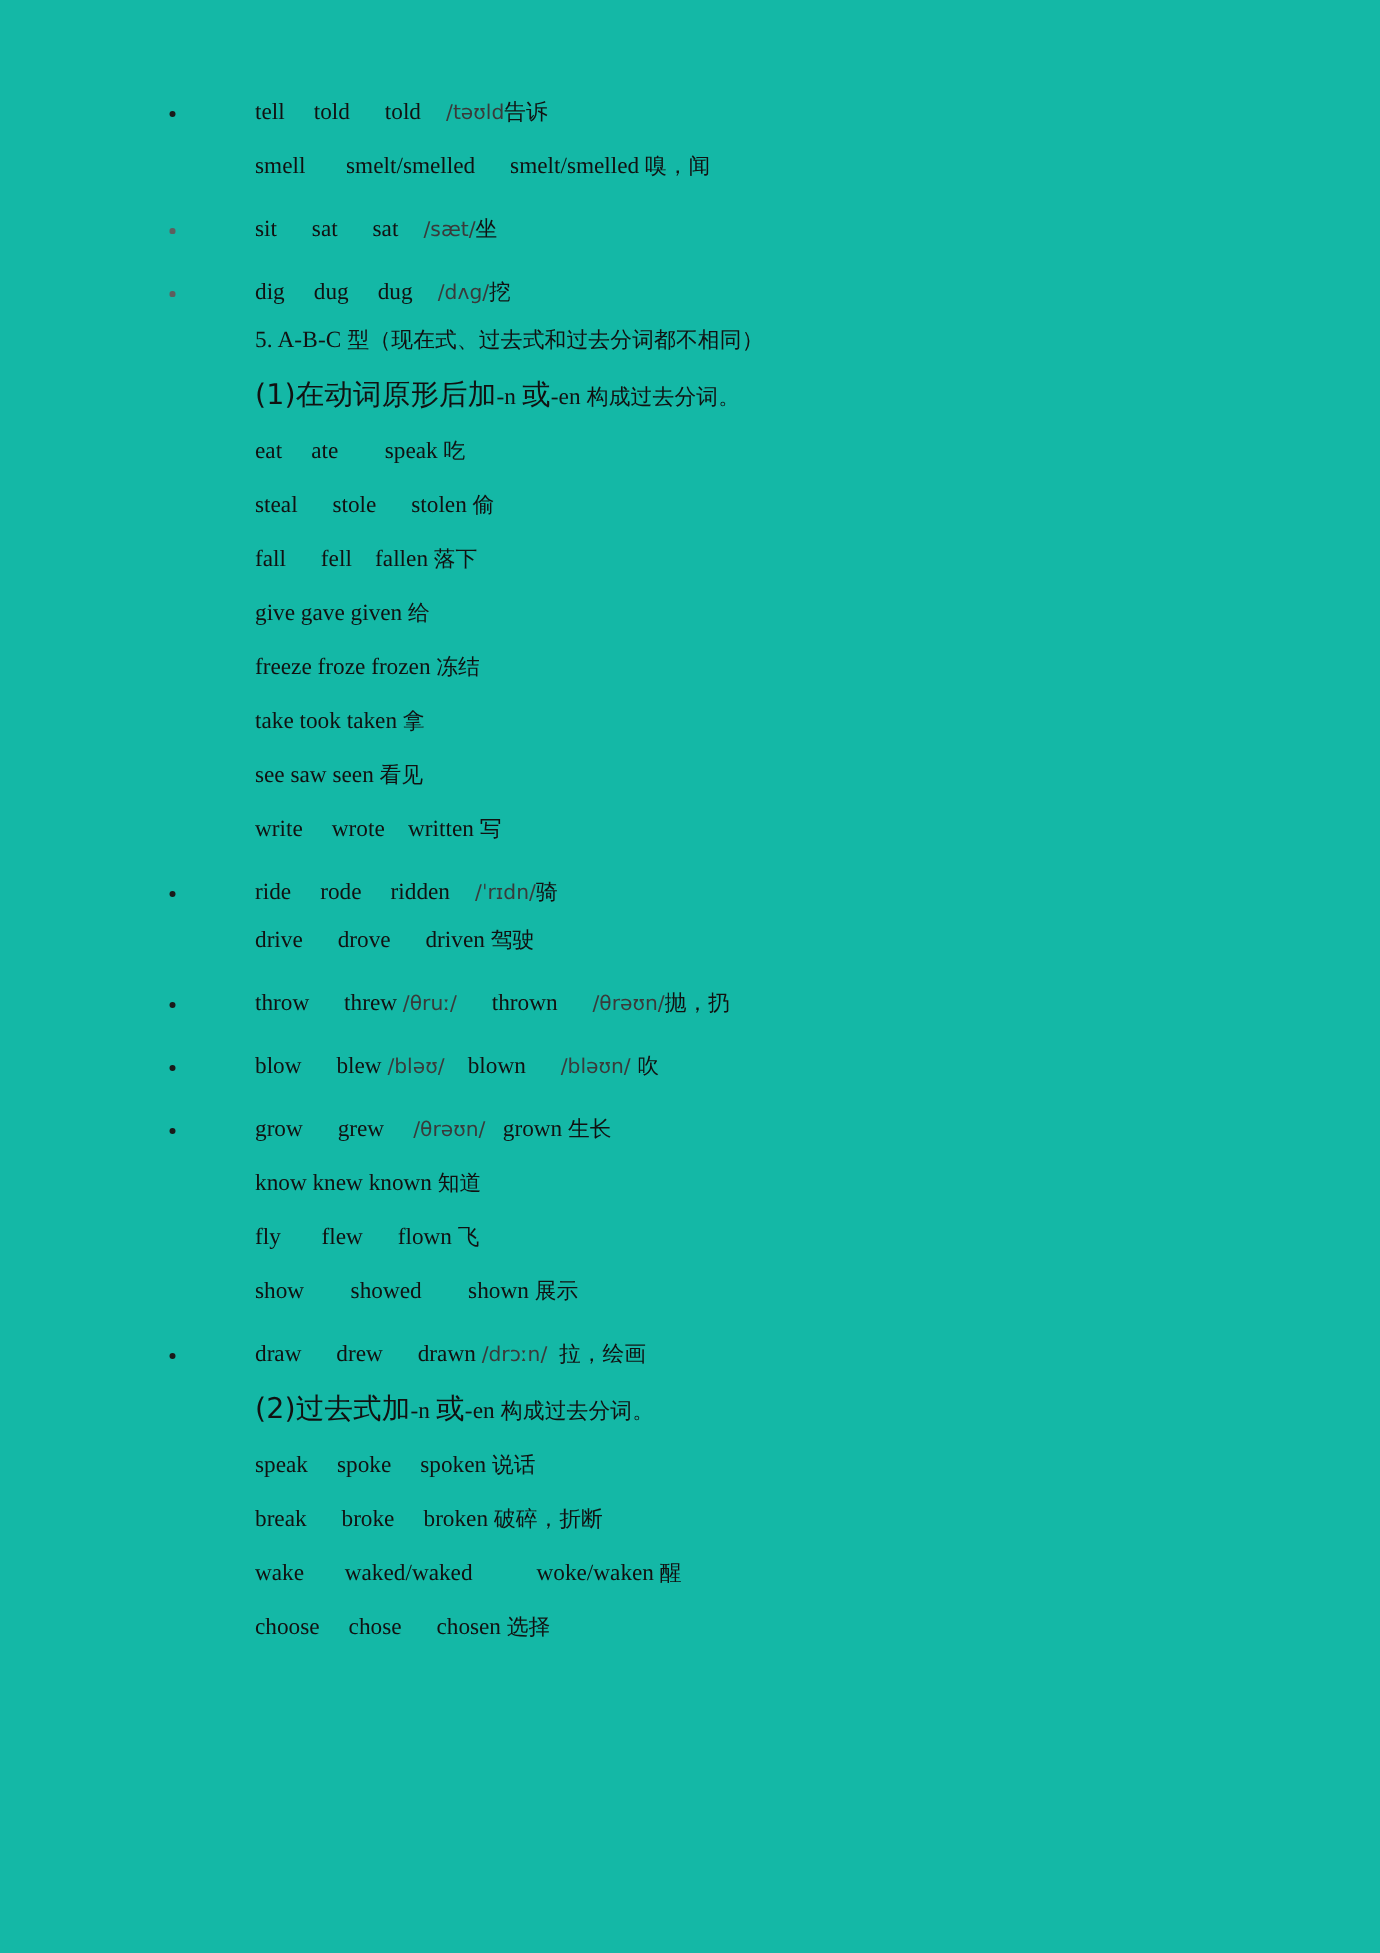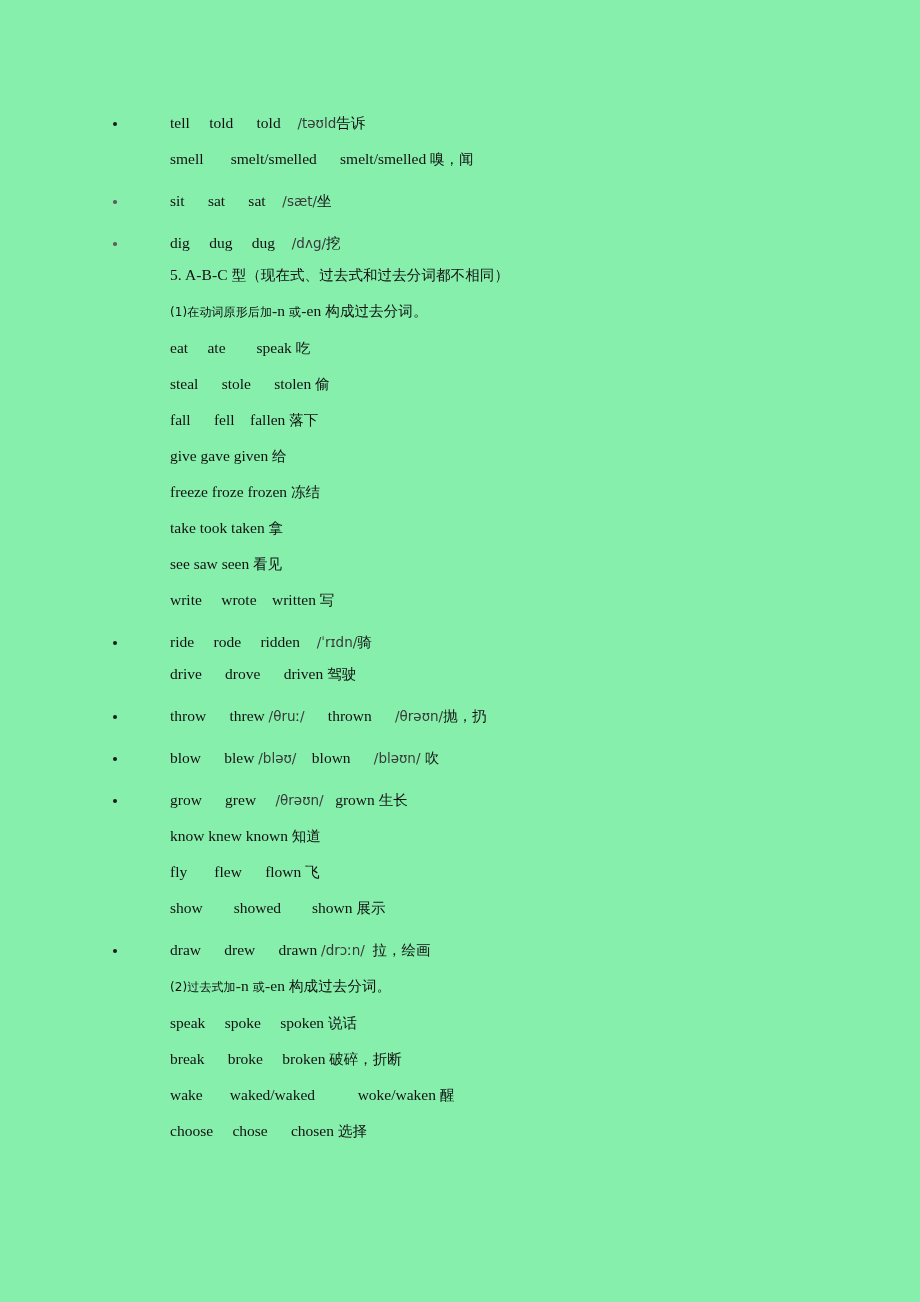--- a/index.html
+++ b/index.html
@@ -14,22 +14,22 @@
     font-family: "Liberation Serif", serif;
     color: #000000;
     -webkit-font-smoothing: antialiased;
   }
 
   .page {
     position: relative;
     width: 920px;
     height: 1302px;
     box-sizing: border-box;
-    padding-top: 112px;
-    background: #86efac;
+    padding-top: 64px;
+    background: #14b8a6;
     overflow: hidden;
   }
 
   .doc-body {
     position: relative;
   }
 
   
   .line {
     position: relative;
@@ -76,21 +76,21 @@
     font-family: "DejaVu Sans", "Liberation Sans", sans-serif;
     font-size: 14.5px;
   }
   .ipa {
     font-family: "DejaVu Sans", "Liberation Sans", sans-serif;
     font-size: 13.5px;
     color: #3a3a3a;
   }
   .hd-cn {
     font-family: "DejaVu Sans", "Liberation Sans", sans-serif;
-    font-size: 12px;
+    font-size: 19px;
   }
 </style>
 </head>
 <body>
 
 <div class="page">
   <div class="doc-body" id="doc-body">
       <div class="line gap-none bulleted"><span class="en">tell     told      told </span><span class="ipa">   /təʊld</span><span class="cn">告诉</span></div>
       <div class="line gap-md"><span class="en">smell       smelt/smelled      smelt/smelled </span><span class="cn">嗅，闻</span></div>
       <div class="line gap-lg bulleted faint"><span class="en">sit      sat      sat </span><span class="ipa">   /sæt/</span><span class="cn">坐</span></div>

